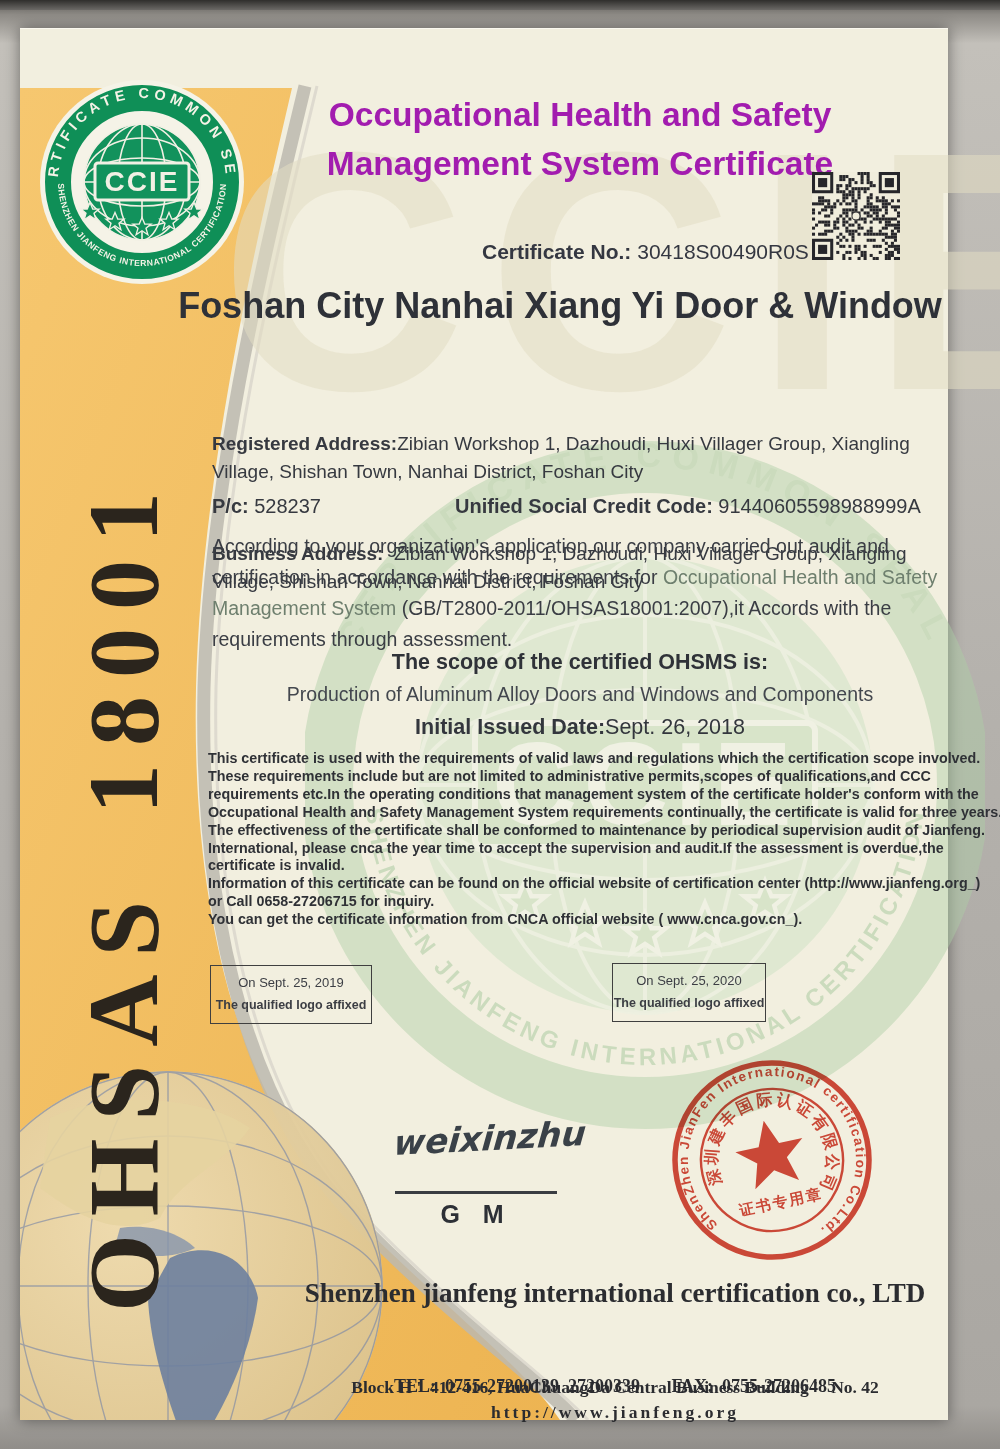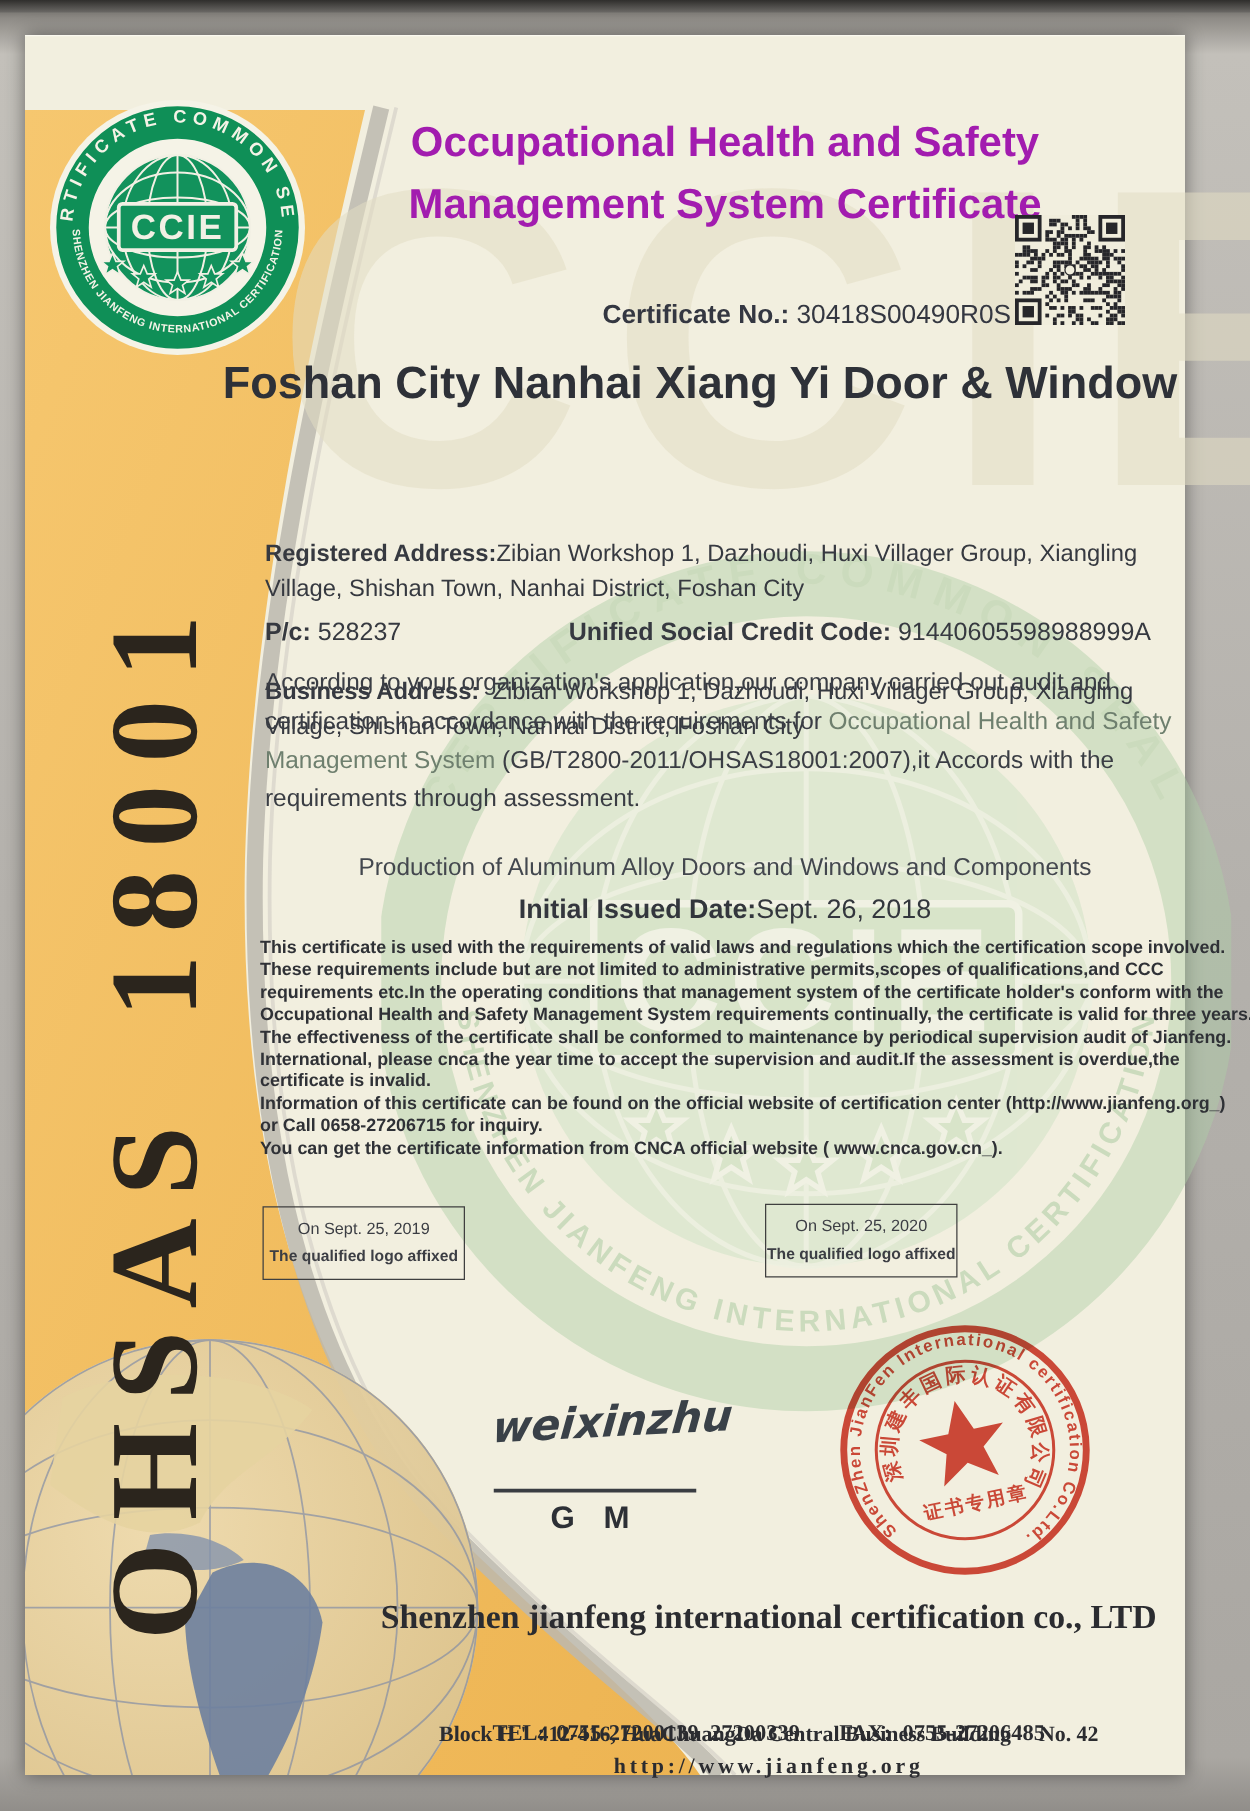--- a/index.html
+++ b/index.html
@@ -496,20 +496,21 @@
     <div class="abs addr">
       <div><span class="lbl">Registered Address:</span><span>Zibian Workshop 1, Dazhoudi, Huxi Villager Group, Xiangling Village, Shishan Town, Nanhai District, Foshan City</span></div>
       <div><span class="lbl">Business Address:  </span><span>Zibian Workshop 1, Dazhoudi, Huxi Villager Group, Xiangling Village, Shishan Town, Nanhai District, Foshan City</span></div>
     </div>
 
     <div class="abs pcline" style="left:192px;"><span class="lbl">P/c:</span><span> 528237</span></div>
     <div class="abs pcline" style="left:435px;"><span class="lbl">Unified Social Credit Code:</span><span> 91440605598988999A</span></div>
 
     <div class="abs bodytxt"><span>According to your organization's application,our company carried out audit and certification in accordance with the requirements for </span><span class="grn">Occupational Health and Safety Management System </span><span>(GB/T2800-2011/OHSAS18001:2007),it Accords with the requirements through assessment.</span></div>
 
+    <div class="abs scopehead ctr">The scope of the certified OHSMS is:</div>
     <div class="abs scopetxt ctr">Production of Aluminum Alloy Doors and Windows and Components</div>
     <div class="abs issued ctr"><span class="lbl">Initial Issued Date:</span><span>Sept. 26, 2018</span></div>
 
     <div class="abs fine">
       <div>This certificate is used with the requirements of valid laws and regulations which the certification scope involved.</div>
       <div>These requirements include but are not limited to administrative permits,scopes of qualifications,and CCC</div>
       <div>requirements etc.In the operating conditions that management system of the certificate holder's conform with the</div>
       <div><span style="font-weight:800">Occupational Health and Safety Management System</span><span> requirements continually, the certificate is valid for three years.</span></div>
       <div>The effectiveness of the certificate shall be conformed to maintenance by periodical supervision audit of Jianfeng.</div>
       <div>International, please cnca the year time to accept the supervision and audit.If the assessment is overdue,the</div>

